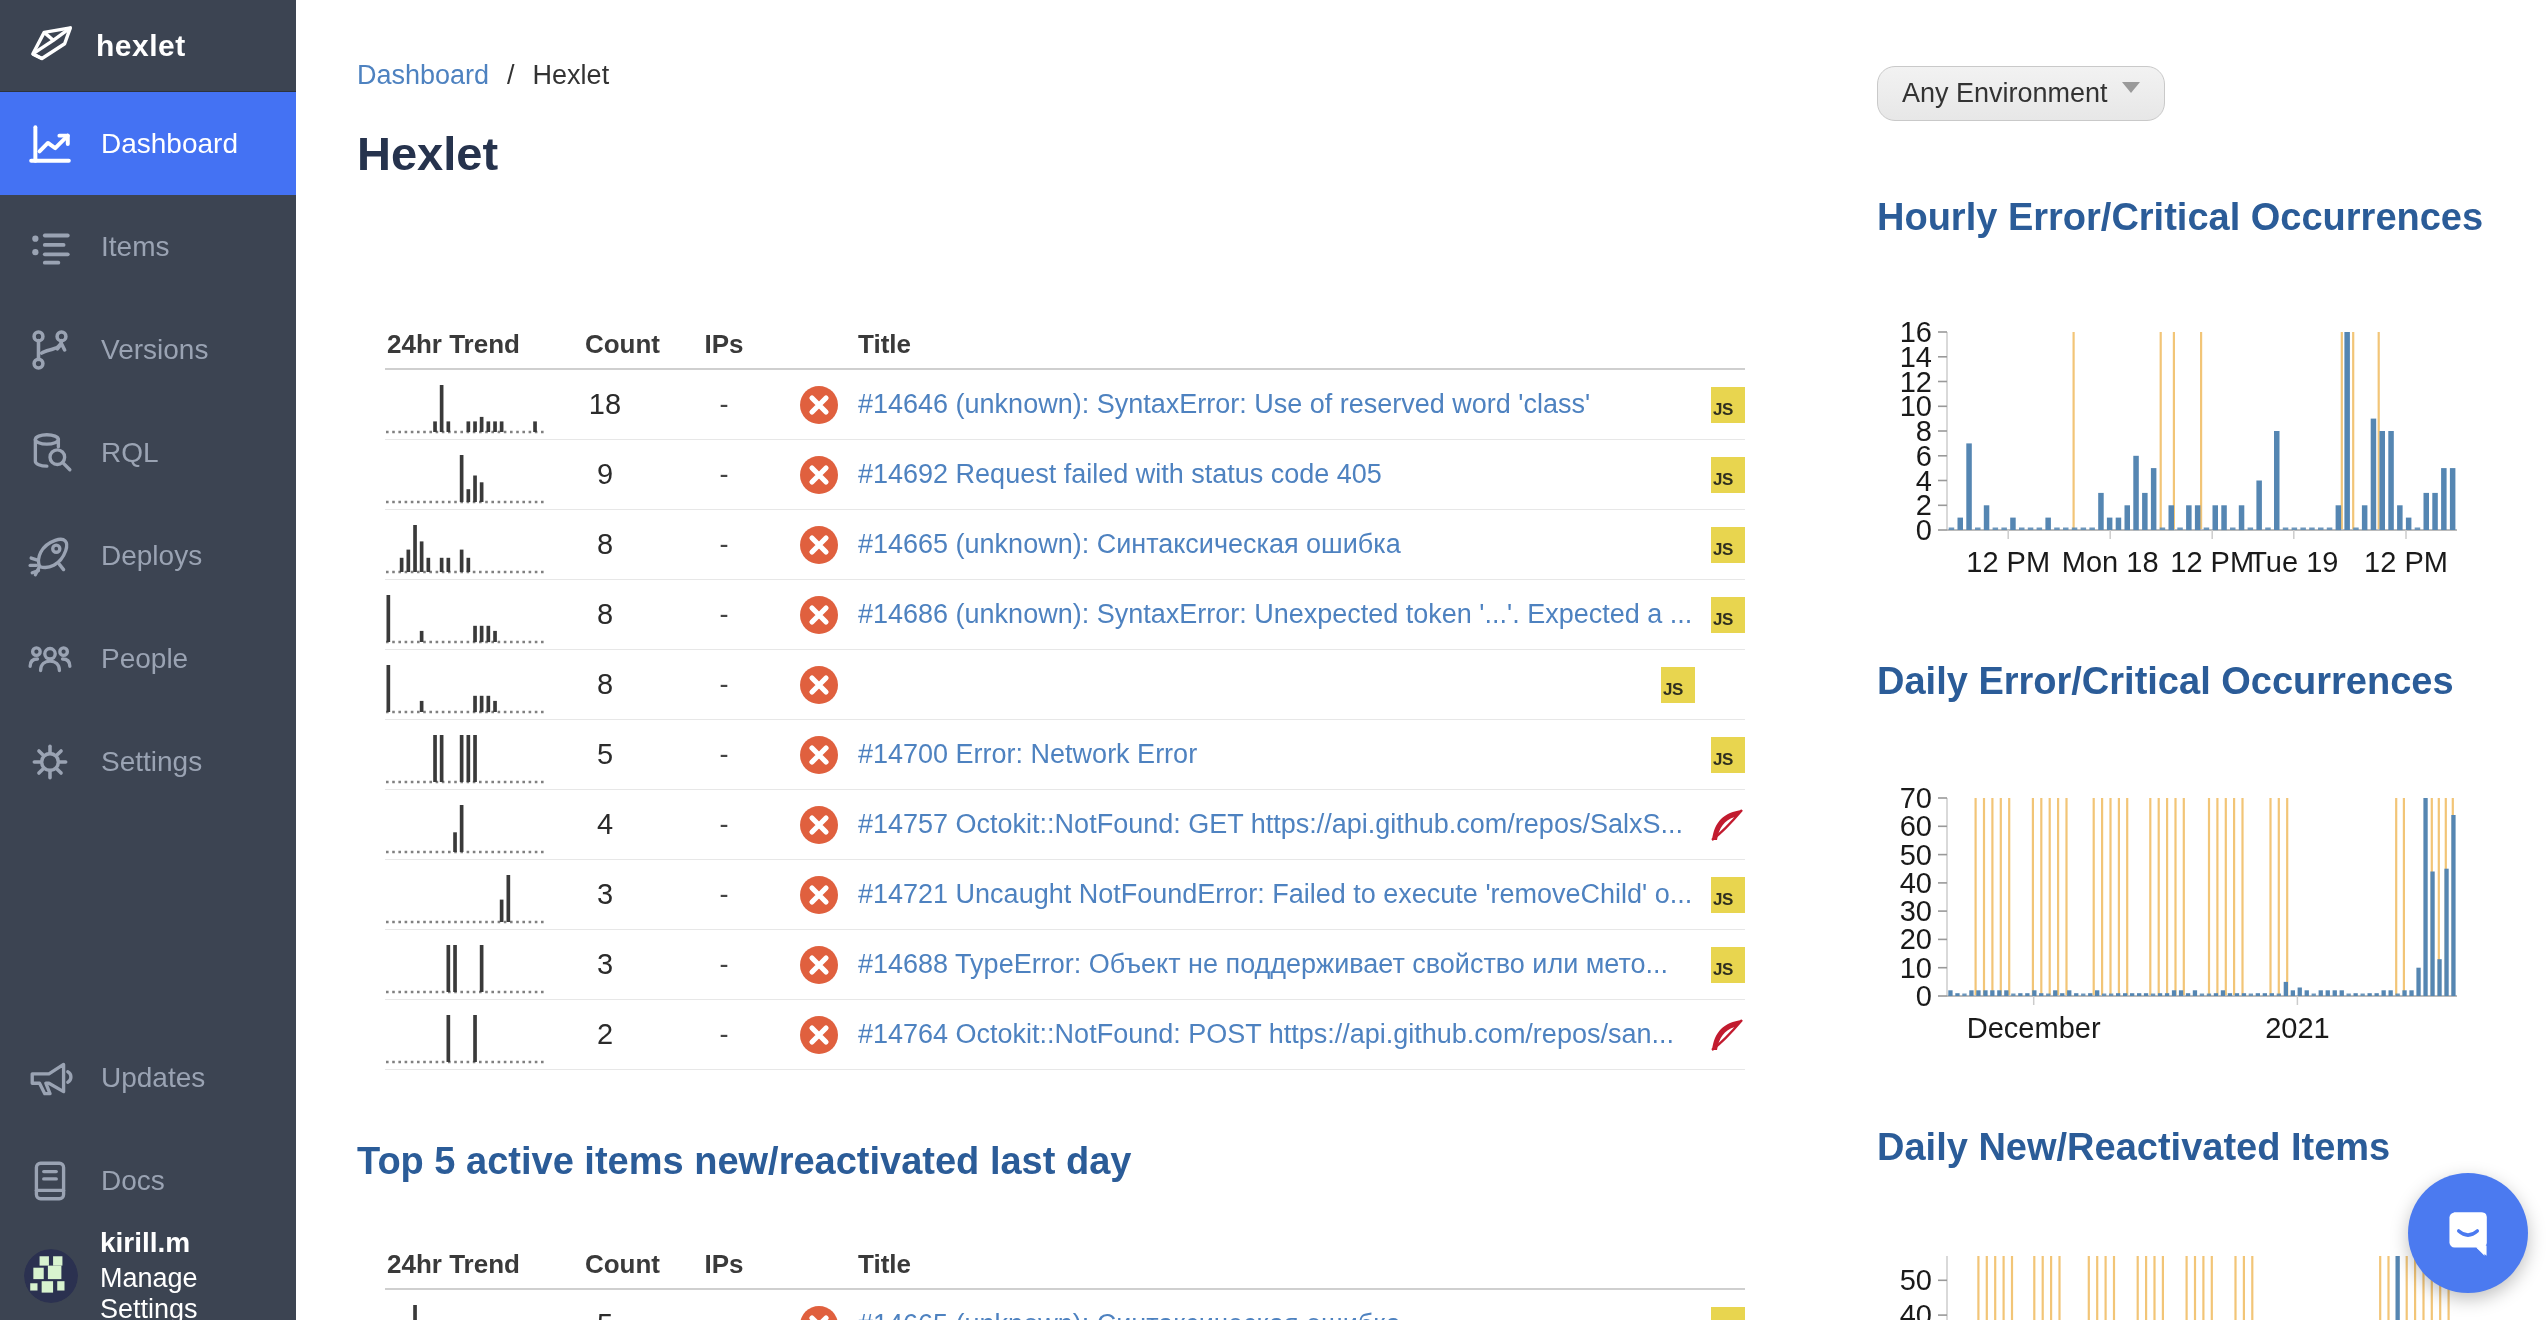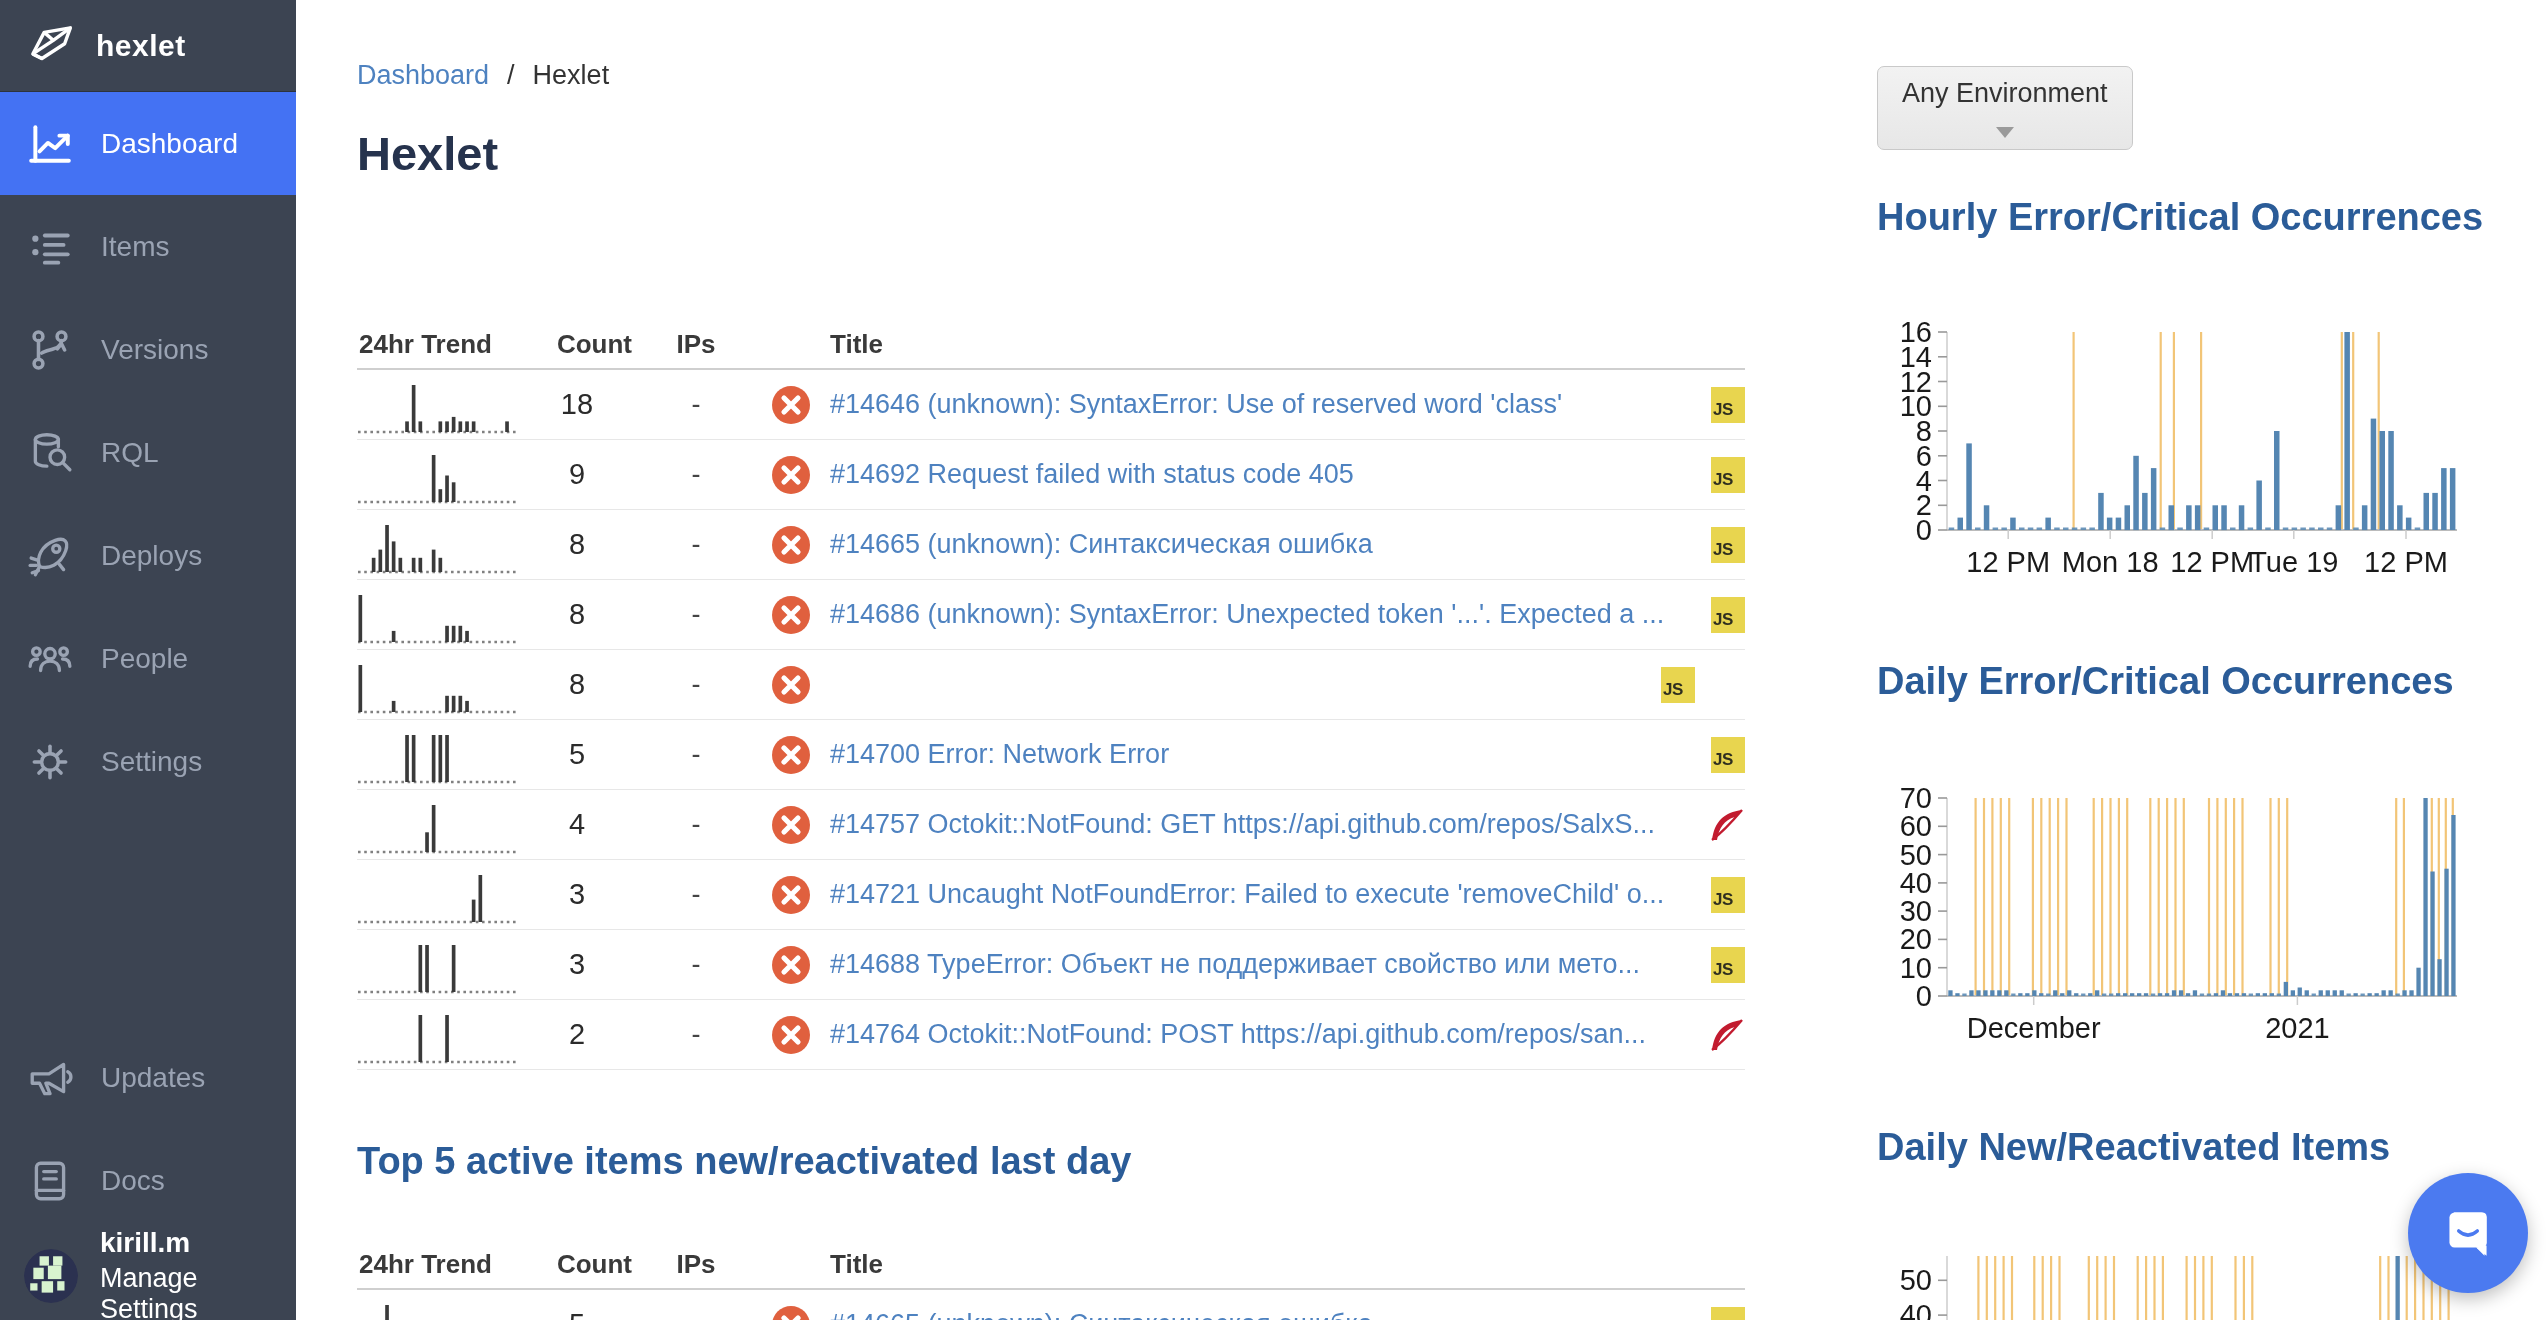--- a/index.html
+++ b/index.html
@@ -28,26 +28,26 @@
   
   .main { position:absolute; left:296px; top:0; right:0; bottom:0; }
   .breadcrumb { position:absolute; left:61px; top:60px; font-size:27px; color:#333;
     display:flex; gap:18px; align-items:baseline; }
   .breadcrumb a { color:#4e82c0; text-decoration:none; cursor:pointer; }
   .page-title { position:absolute; left:61px; top:126px; font-size:47px; font-weight:bold; color:#26334d; }
 
   .sec-head { position:absolute; left:61px; width:1388px; display:flex;
     justify-content:space-between; align-items:center; }
   .sec-head h2, .chart-h2 { font-size:38px; font-weight:bold; color:#2b5c98; white-space:nowrap; }
-  .btn { display:inline-flex; align-items:center; gap:14px; background:linear-gradient(#f2f2f2,#e7e7e7);
-    border:1px solid #c9c9c9; border-radius:7px; color:#333; font-size:27px;
-    padding:11px 24px; cursor:pointer;flex-direction:column; }
+  .btn { display:inline-flex; align-items:flex-start; gap:14px; background:linear-gradient(#f2f2f2,#e7e7e7);
+    border:1px solid #c9c9c9; border-radius:18px; color:#333; font-size:27px;
+    padding:11px 24px; cursor:pointer; }
 
   .tbl { position:absolute; left:61px; width:1388px; }
-  .thead, .trow { display:grid; grid-template-columns:165px 118px 112px 78px 1fr 50px; align-items:center; }
+  .thead, .trow { display:grid; grid-template-columns:165px 118px 112px 78px 1fr 50px; align-items:center;margin-left:28px; }
   .thead { height:50px; border-bottom:2px solid #cfcfcf; font-size:26px; font-weight:bold; color:#3a3a3a; }
   .hc-trend { grid-column:1; padding-left:2px; }
   .hc-count { grid-column:2; text-align:right; padding-right:8px; }
   .hc-ips   { grid-column:3; text-align:center; }
   .hc-title { grid-column:5; }
   .trow { height:70px; border-bottom:1px solid #e7e7e7; }
   .spark { width:160px; height:52px; margin-top:6px; }
   .cnt { text-align:center; padding-right:8px; font-size:29px; color:#2b2b2b; }
   .ips { text-align:center; font-size:27px; color:#444; }
   .lvl { display:flex; justify-content:center; align-items:center; }

